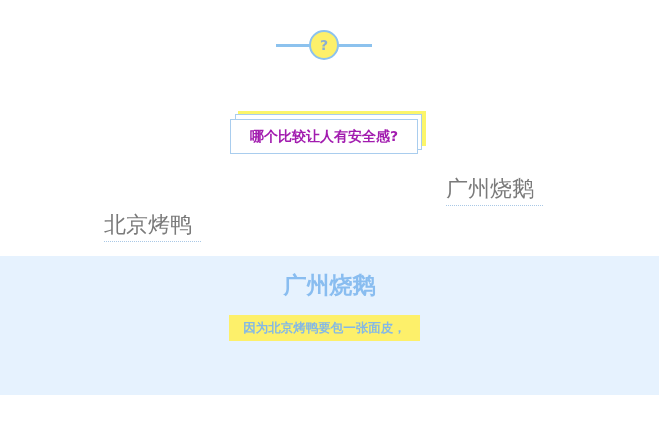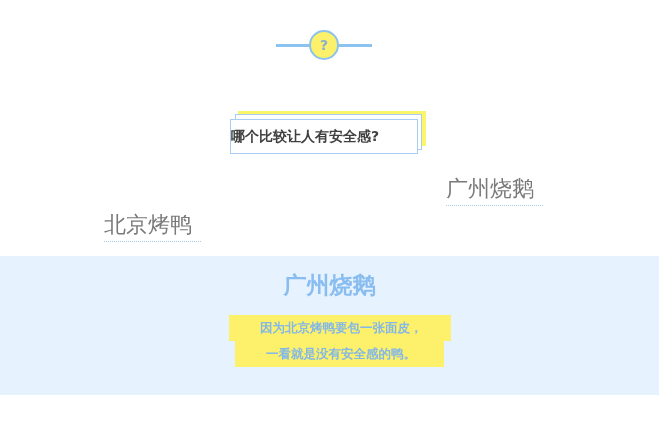--- a/index.html
+++ b/index.html
@@ -58,25 +58,25 @@
       border: 1px solid #a9cdee;
     }
     .q-front {
       position: absolute;
       left: 230px;
       top: 119px;
       width: 186px;
       height: 33px;
       background: #ffffff;
       border: 1px solid #a9cdee;
-      color: #404040;
+      color: #a21caf;
       font-weight: bold;
       font-size: 14px;
       line-height: 33px;
-      text-align: left;
+      text-align: center;
       white-space: nowrap;
     }
 
     
     .option {
       position: absolute;
       top: 175px;
       height: 30px;
       font-size: 22px;
       line-height: 28px;
@@ -107,24 +107,24 @@
       font-weight: bold;
       color: #89bdf0;
       line-height: 30px;
     }
     .hl-line {
       position: absolute;
       background: #fdf06a;
       color: #84b8e6;
       font-size: 12.5px;
       font-weight: bold;
+      text-align: center;
       white-space: nowrap;
       line-height: 26px;
       height: 26px;
-      padding-left: 31px;
     }
     .hl-line.l1 { left: 229px; top: 59px; width: 191px; }
     .hl-line.l2 { left: 235px; top: 85px; width: 178px; }
   </style>
 </head>
 <body>
 
 <div>
 
   <div class="divider-line left"></div>
@@ -134,16 +134,15 @@
   <div class="q-yellow"></div>
   <div class="q-back"></div>
   <div class="q-front">哪个比较让人有安全感?</div>
 
   <div class="option left">北京烤鸭</div>
   <div class="option right">广州烧鹅</div>
 
   <div class="answer-band">
     <div class="answer-title">广州烧鹅</div>
     <div class="hl-line l1">因为北京烤鸭要包一张面皮，</div>
-    <div class="hl-line l2">一看就是没有安全感的鸭。</div>
   </div>
 
 </div>
 
 </body></html>

